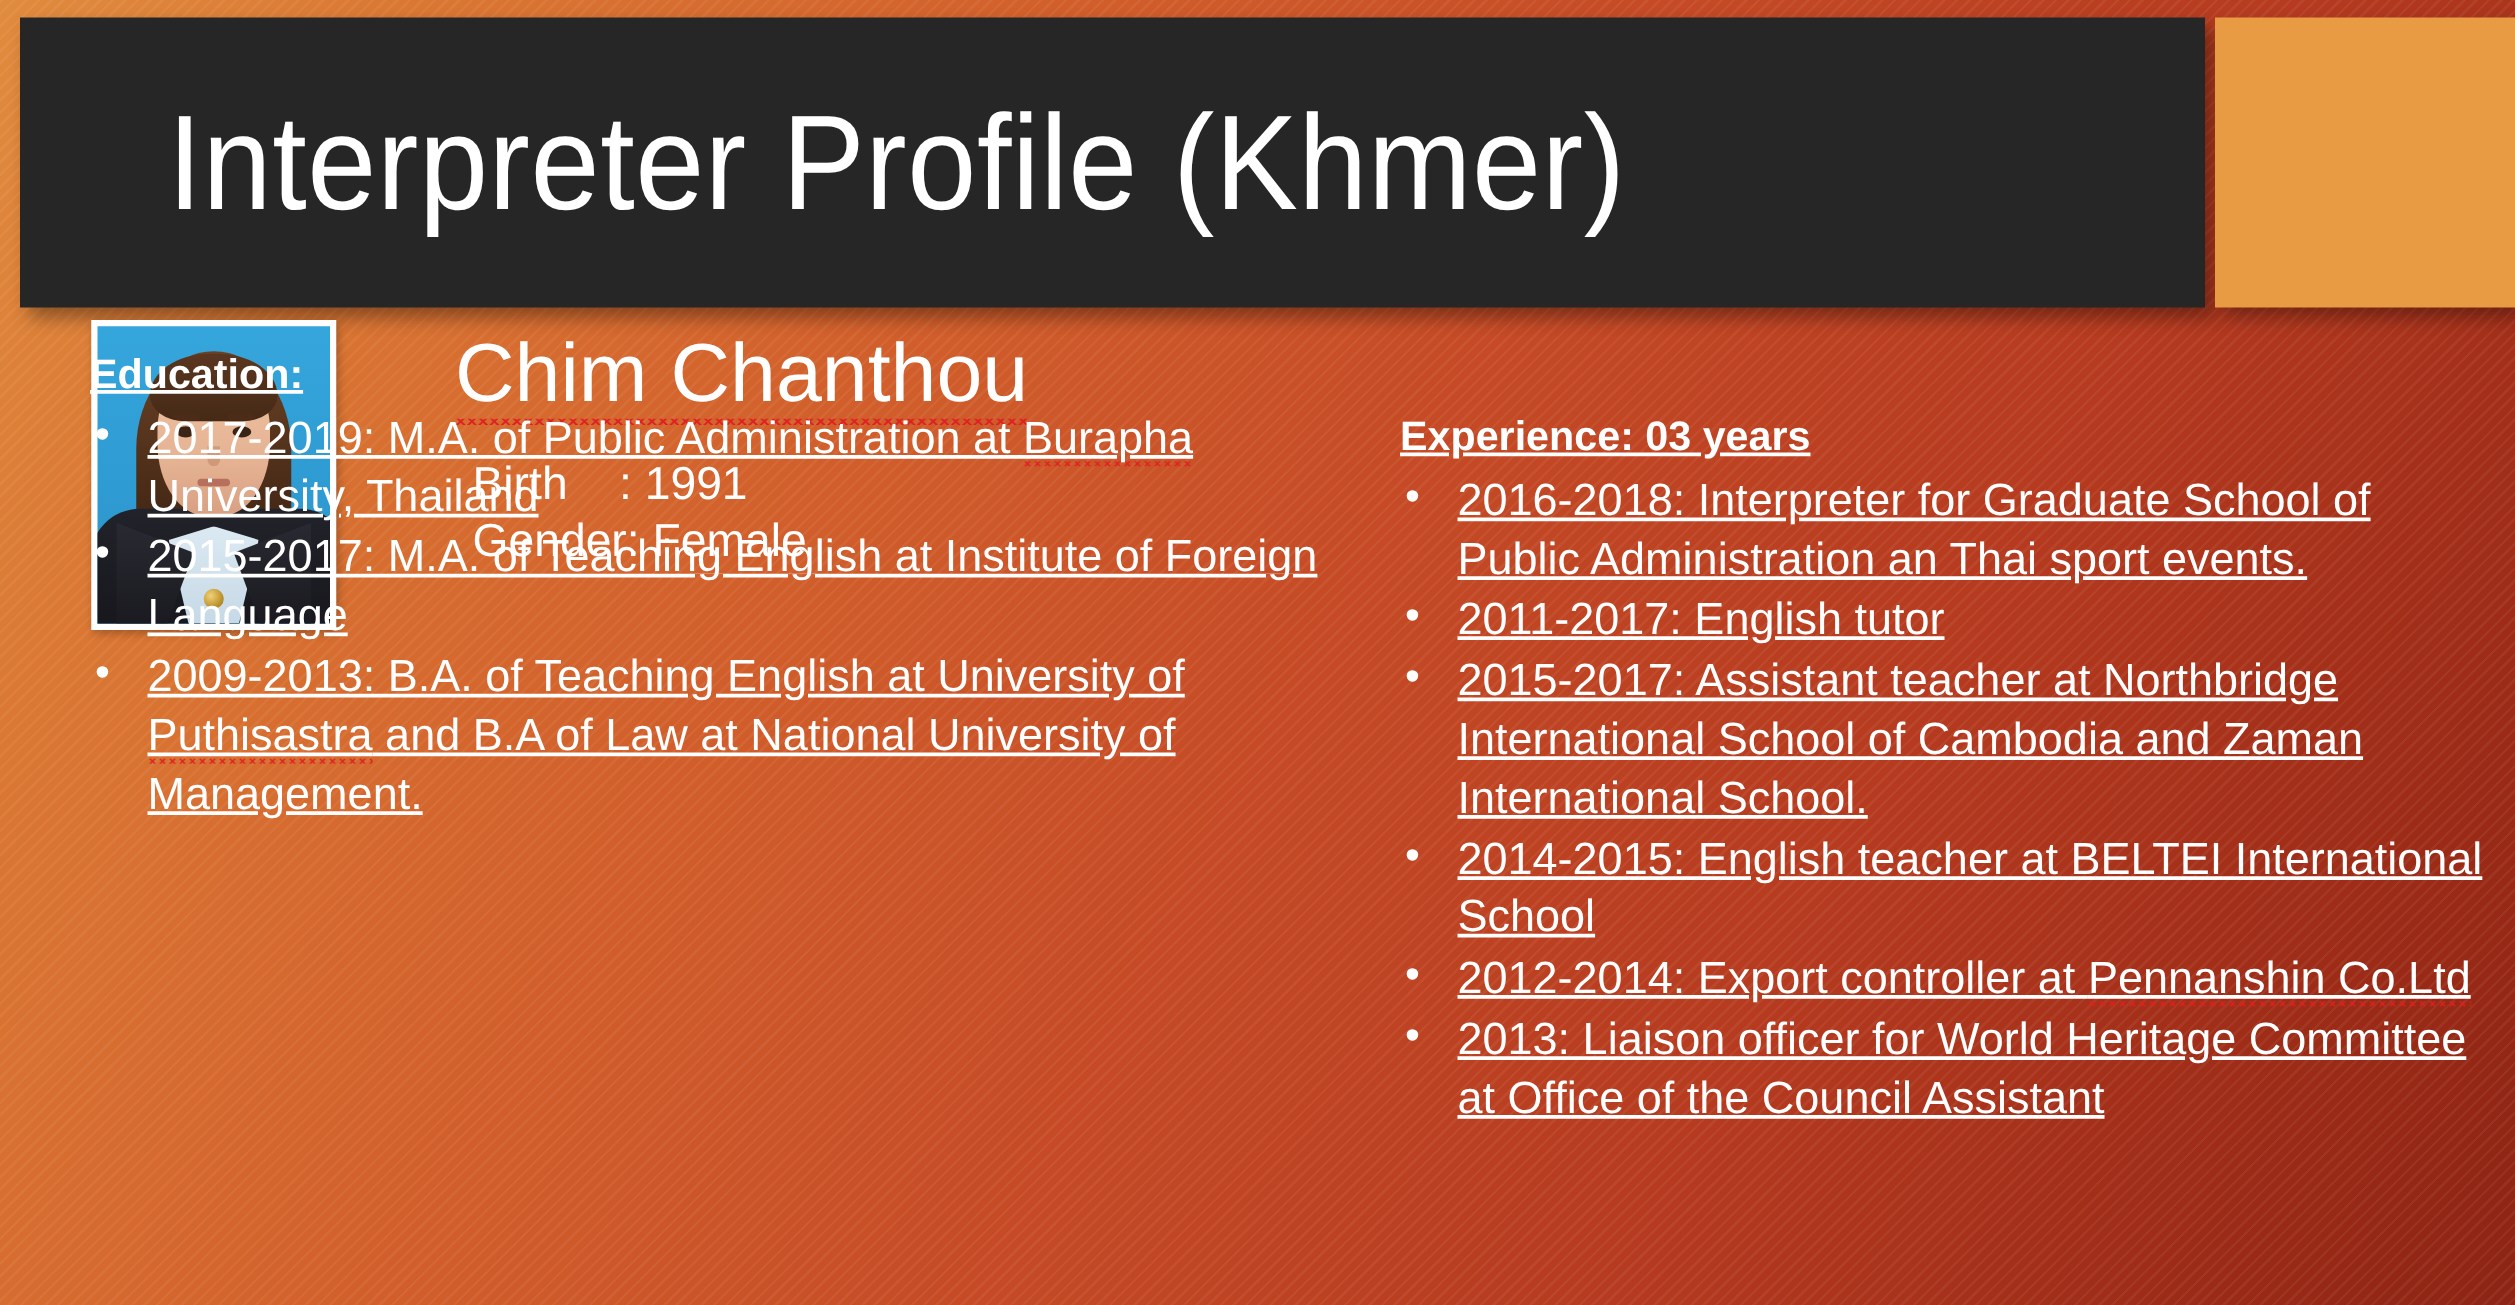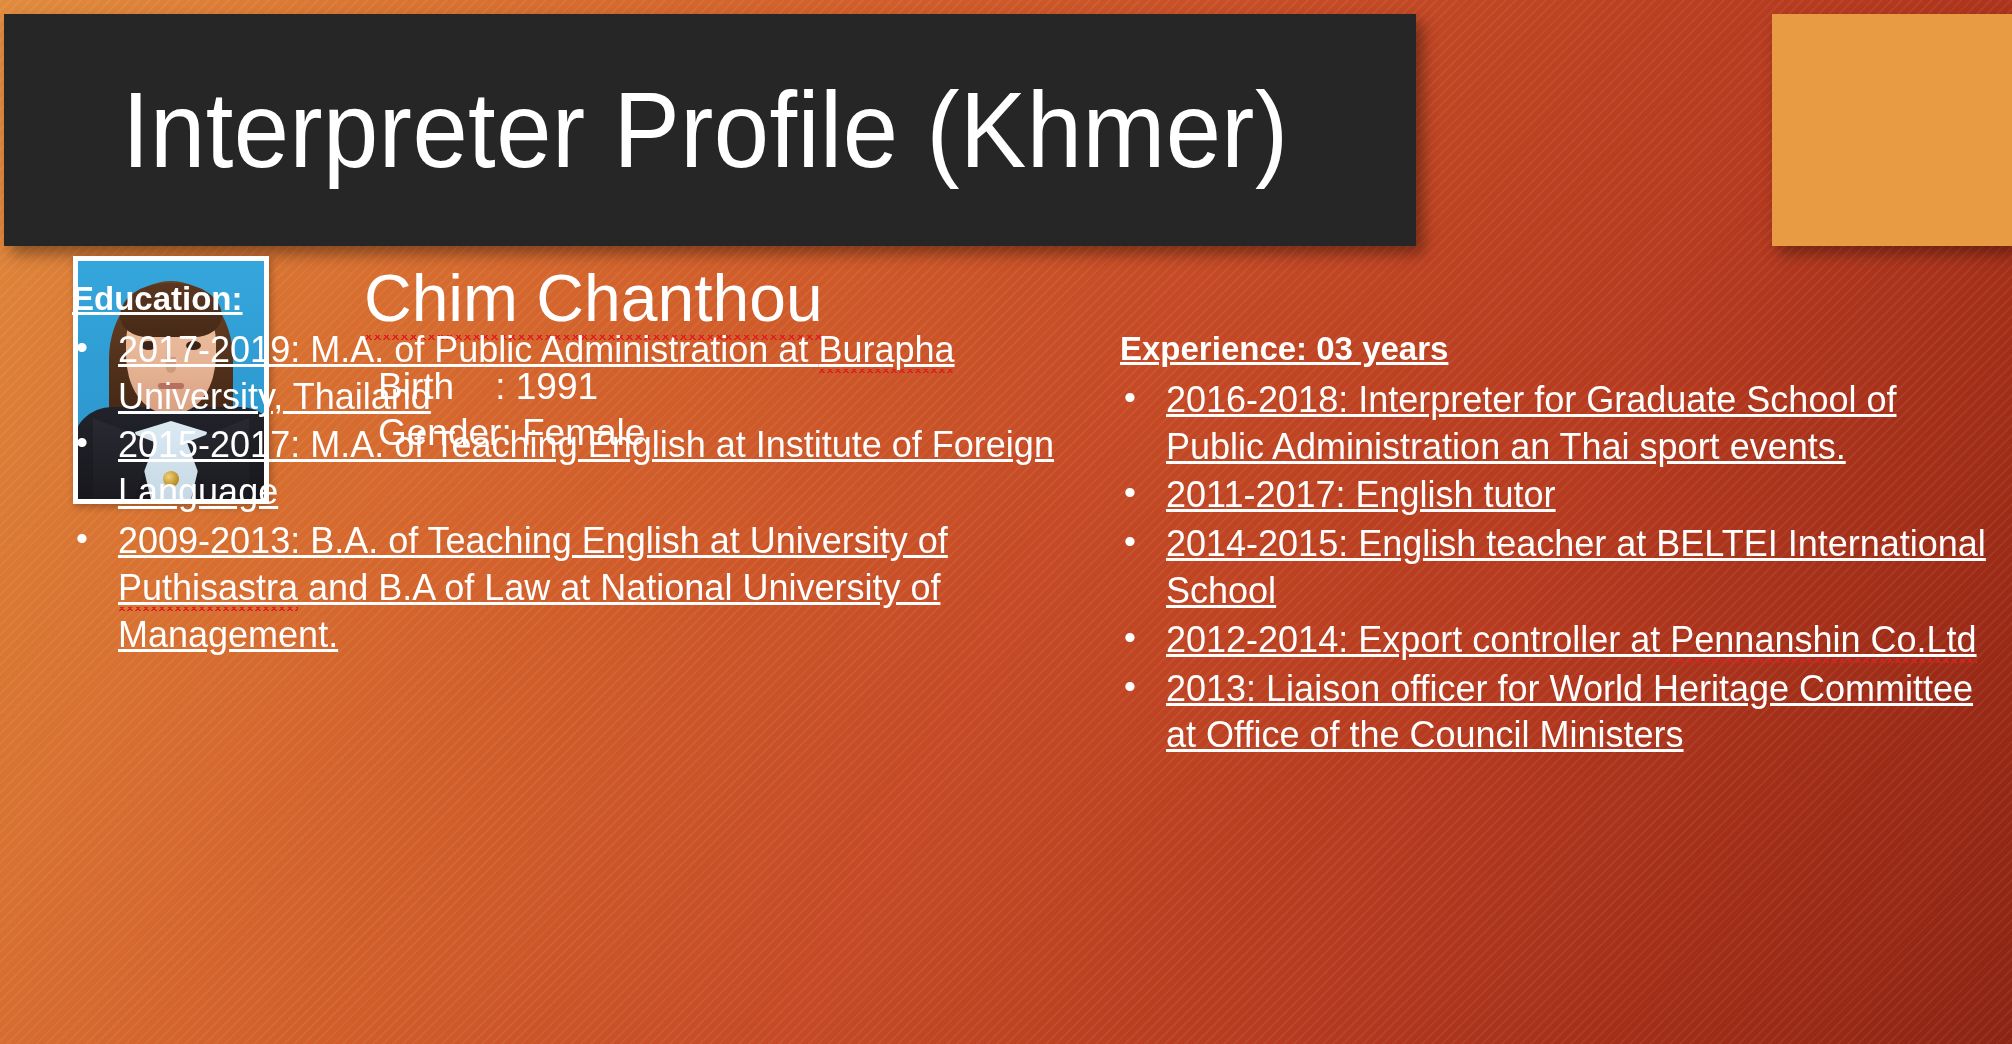--- a/index.html
+++ b/index.html
@@ -27,23 +27,23 @@
         #d2602b 32%,
         #c54a25 52%,
         #b53a1f 72%,
         #9e2c17 88%,
         #8d2413 100%);
   }
 
   
   .title-bar {
     position: absolute;
-    left: 4px;
+    left: 16px;
     top: 14px;
-    width: 1412px;
+    width: 1748px;
     height: 232px;
     background: #262626;
     box-shadow: 7px 8px 14px rgba(0,0,0,0.38);
     display: flex;
     align-items: center;
     text-align: right;
   }
   .title-text {
     color: #ffffff;
     font-family: "Liberation Sans Narrow", "Liberation Sans", sans-serif;
@@ -295,19 +295,20 @@
         <li><span>2015-2017: M.A. of Teaching English at Institute of Foreign Language</span></li>
         <li><span>2009-2013: B.A. of Teaching English at University of </span><span class="sp">Puthisastra</span><span> and B.A of Law at National University of Management.</span></li>
       </ul>
   </div>
 
   <div class="section" id="experience-section">
     <div class="section-head">Experience: 03 years</div>
     <ul class="bullets" id="experience-list">
         <li><span>2016-2018: Interpreter for Graduate School of Public Administration an Thai sport events.</span></li>
         <li><span>2011-2017: English tutor</span></li>
+        <li><span>2015-2017: Assistant teacher at Northbridge International School of Cambodia and Zaman International School.</span></li>
         <li><span>2014-2015: English teacher at BELTEI International School</span></li>
         <li><span>2012-2014: Export controller at </span><span class="sp">Pennanshin Co.Ltd</span></li>
-        <li><span>2013: Liaison officer for World Heritage Committee at Office of the Council Ministers</span></li>
+        <li><span>2013: Liaison officer for World Heritage Committee at Office of the Council Assistant</span></li>
       </ul>
   </div>
 
 </div>
 
 </body></html>

